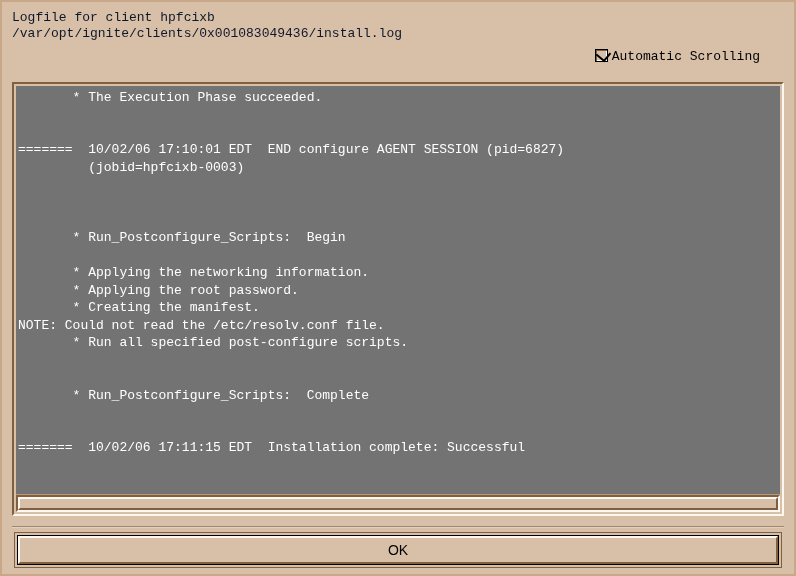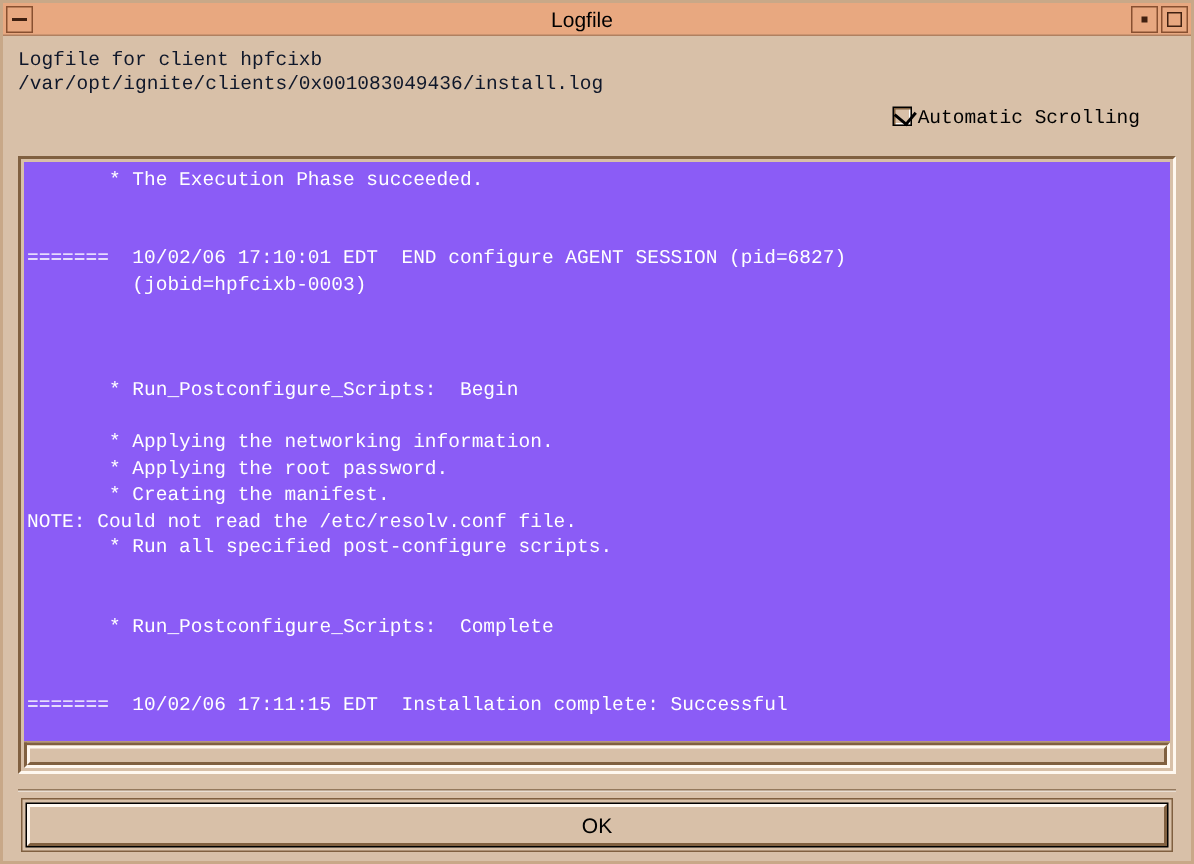--- a/index.html
+++ b/index.html
@@ -107,21 +107,21 @@
     border: 2px solid;
     border-color: #806040 #fff8f0 #fff8f0 #806040;
     background: #d8c0a8;
     padding: 2px;
     display: flex;
     flex-direction: column;
     min-height: 0;
   }
   .log-area {
     flex: 1;
-    background: #8b5cf6;
+    background: #737373;
     color: #fff;
     overflow: hidden;
     padding: 3px 4px 4px 2px;
     white-space: pre;
     line-height: 1.35;
     font-size: 13px;
   }
   .hscroll {
     height: 18px;
     background: #d8c0a8;
@@ -171,28 +171,20 @@
   }
   .btn.default {
     box-shadow: 0 0 0 1px #000, 0 0 0 3px #d8c0a8, 0 0 0 4px #806040;
   }
 </style>
 </head>
 <body>
 
 <div class="window">
 
-  <div class="titlebar">
-    <div class="menu-square">
-        <div class="dash"></div>
-      </div>
-    <div class="title">Logfile</div>
-    <div class="win-btn dot"></div>
-    <div class="win-btn sq"></div>
-  </div>
 
   <div class="client">
 
     <div class="header-lines"><span>Logfile for client hpfcixb</span>
 <span>/var/opt/ignite/clients/0x001083049436/install.log</span></div>
 
     <div class="autoscroll-row">
       <span class="checkbox checked"></span><label>Automatic Scrolling</label>
     </div>
 

